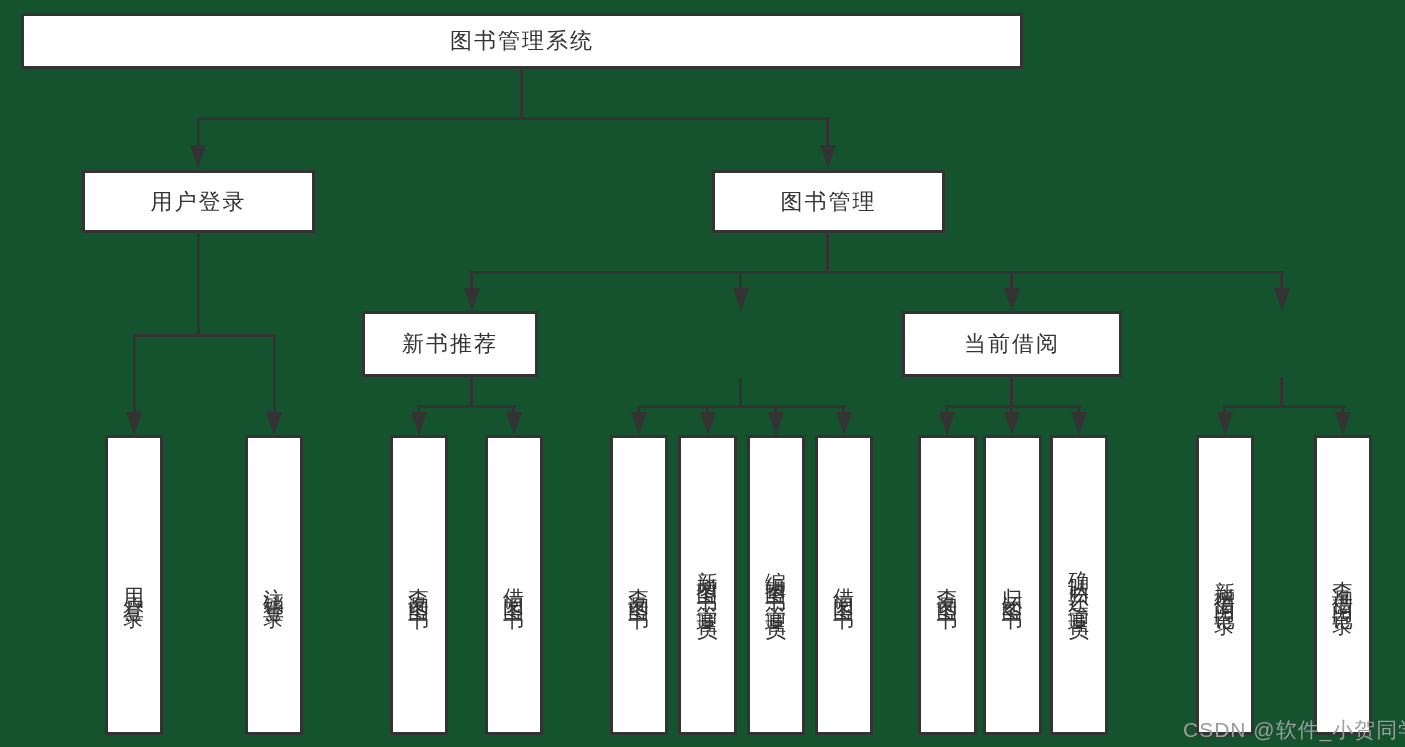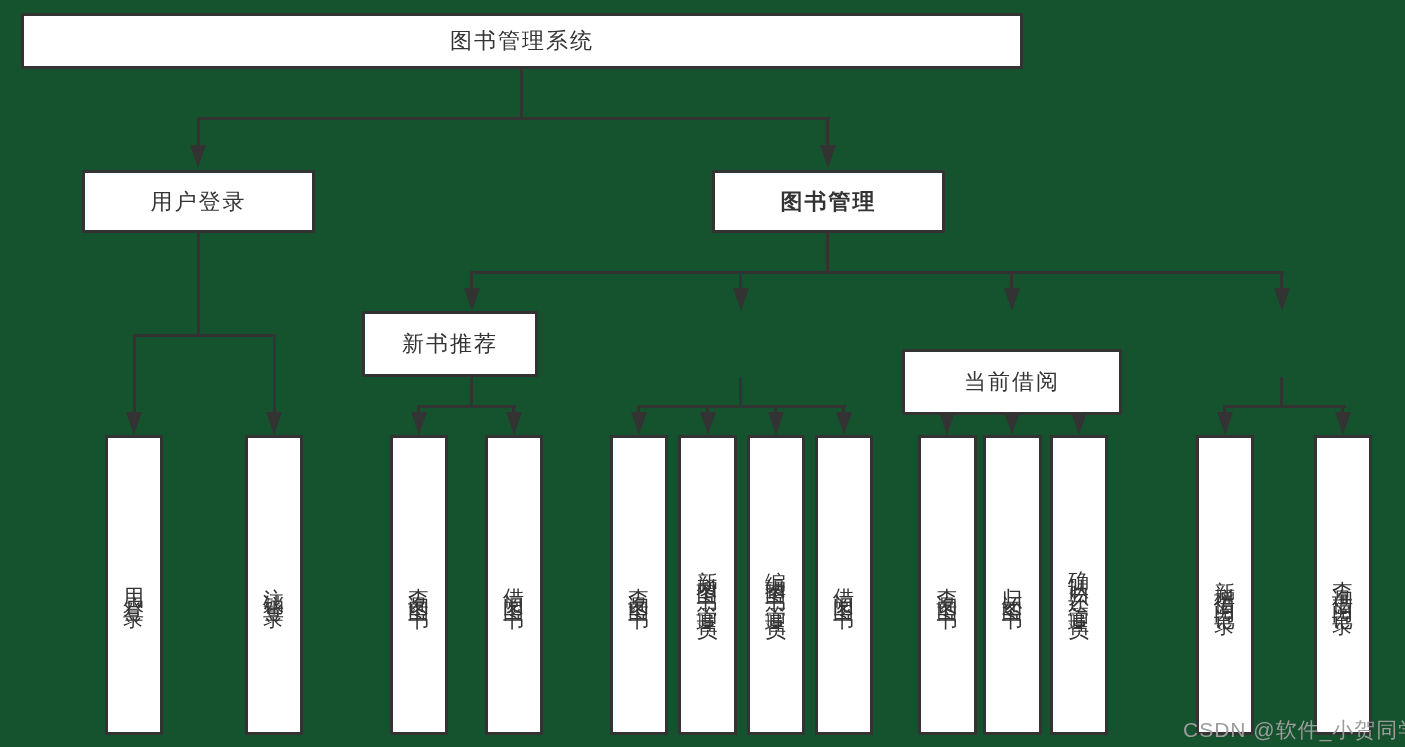--- a/index.html
+++ b/index.html
@@ -59,26 +59,26 @@
 </style>
 </head>
 <body>
 
 <div class="canvas">
 
   <div class="box" style="left:21px; top:13px; width:1002px; height:56px;">图书管理系统</div>
 
   <div class="box" style="left:82px; top:170px; width:233px; height:63px;">用户登录</div>
 
-  <div class="box" style="left:712px; top:170px; width:233px; height:63px;font-weight:bold;">图书管理</div>
+  <div class="box" style="left:712px; top:170px; width:233px; height:63px;">图书管理</div>
 
   <div class="box" style="left:362px; top:311px; width:176px; height:66px;">新书推荐</div>
 
 
-  <div class="box" style="left:902px; top:311px; width:220px; height:66px;margin-top:38px;">当前借阅</div>
+  <div class="box" style="left:902px; top:311px; width:220px; height:66px;">当前借阅</div>
 
 
   <div class="box leaf" style="left:105px; top:435px; width:58px; height:300px;">用户登录</div>
   <div class="box leaf" style="left:245px; top:435px; width:58px; height:300px;">注销登录</div>
 
   <div class="box leaf" style="left:390px; top:435px; width:58px; height:300px;">查询图书</div>
   <div class="box leaf" style="left:485px; top:435px; width:58px; height:300px;">借阅图书</div>
 
   <div class="box leaf" style="left:610px; top:435px; width:58px; height:300px;">查询图书</div>
   <div class="box leaf" style="left:678px; top:435px; width:59px; height:300px;">新增图书（管理员）</div>

